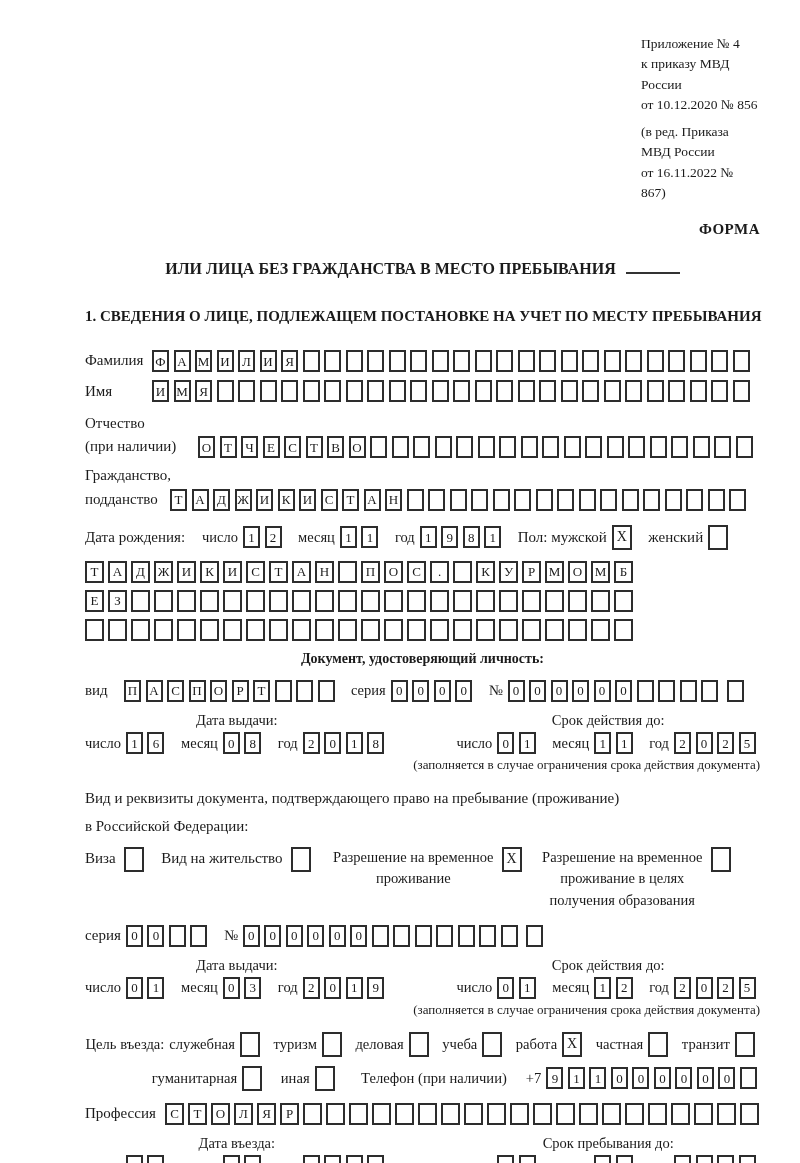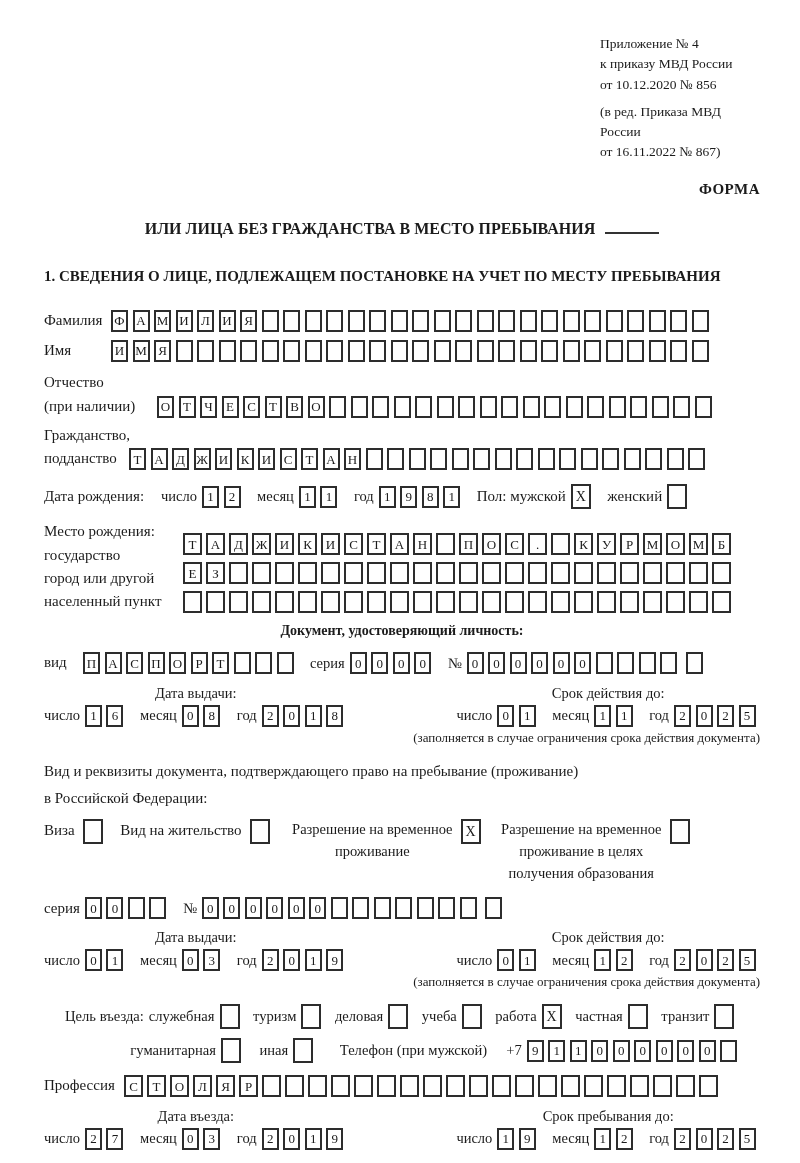--- a/index.html
+++ b/index.html
@@ -5,21 +5,21 @@
   :root{
     --ink:#1b1b1b;
     --box:#2d2d2d;
     --bg:#ffffff;
   }
   html,body{margin:0;padding:0;}
   body{
     width:800px;height:1163px;background:var(--bg);color:var(--ink);
     font-family:"Liberation Serif", serif;overflow:hidden;
   }
-  .page{box-sizing:border-box;width:800px;height:1163px;padding:34px 40px 0 44px;}
+  .page{box-sizing:border-box;width:800px;height:1163px;padding:34px 40px 0 85px;}
 
   
   .appendix{margin-left:556px;font-size:13.5px;line-height:1.5;}
   .appendix .gap{margin-top:7px;}
   .forma{text-align:right;font-weight:bold;font-size:15px;margin-top:18px;letter-spacing:.5px;}
 
   .title{text-align:center;font-weight:bold;font-size:16px;margin-top:18px;line-height:1.65;}
   .blank-line{display:inline-block;width:54px;border-bottom:2px solid #333;margin-left:10px;vertical-align:baseline;}
 
   .section-heading{font-weight:bold;font-size:15px;margin-top:26px;white-space:nowrap;}
@@ -257,26 +257,20 @@
     <span class="cells" data-cells="fields.birth_date.male_box">
         <span class="cell check">X</span>
       </span>
     <span class="dl" style="font-size:15px">женский</span>
     <span class="cells" data-cells="fields.birth_date.female_box">
         <span class="cell check"></span>
       </span>
   </div>
 
   <div class="row" style="margin-top:11px">
-    <div class="label lw-d">
-      <div>Место рождения:</div>
-      <div>государство</div>
-      <div>город или другой</div>
-      <div>населенный пункт</div>
-    </div>
     <div>
       <div class="cells" data-cells="fields.birth_place.row1">
           <span class="cell wide">Т</span>
           <span class="cell wide">А</span>
           <span class="cell wide">Д</span>
           <span class="cell wide">Ж</span>
           <span class="cell wide">И</span>
           <span class="cell wide">К</span>
           <span class="cell wide">И</span>
           <span class="cell wide">С</span>
@@ -587,21 +581,21 @@
 
   <div class="purpose" style="margin-top:9px;padding-left:68px">
     <span class="plabel first">гуманитарная</span>
     <span class="cells" data-cells="fields.entry_purpose.options_row2.0.box">
         <span class="cell check"></span>
       </span>
     <span class="plabel" style="margin-left:14px">иная</span>
     <span class="cells" data-cells="fields.entry_purpose.options_row2.1.box">
         <span class="cell check"></span>
       </span>
-    <span class="plabel" style="margin-left:22px">Телефон (при мужской)</span>
+    <span class="plabel" style="margin-left:22px">Телефон (при наличии)</span>
     <span class="plabel" style="margin-left:14px">+7</span>
     <span class="cells" data-cells="fields.entry_purpose.phone">
         <span class="cell">9</span>
         <span class="cell">1</span>
         <span class="cell">1</span>
         <span class="cell">0</span>
         <span class="cell">0</span>
         <span class="cell">0</span>
         <span class="cell">0</span>
         <span class="cell">0</span>

